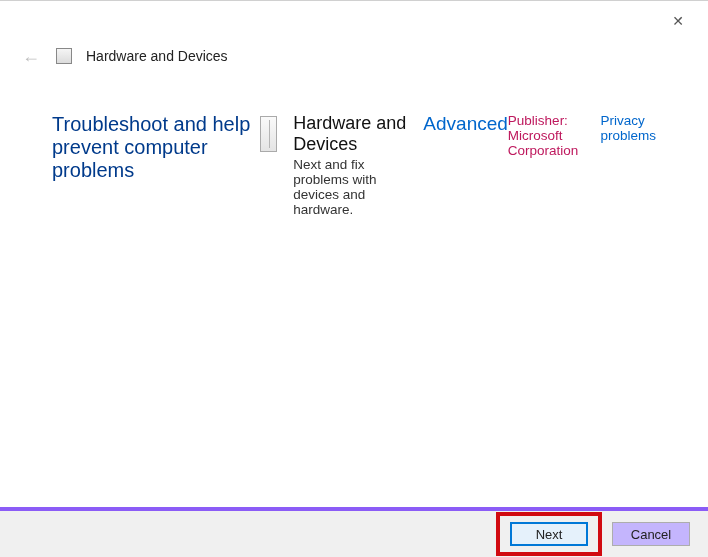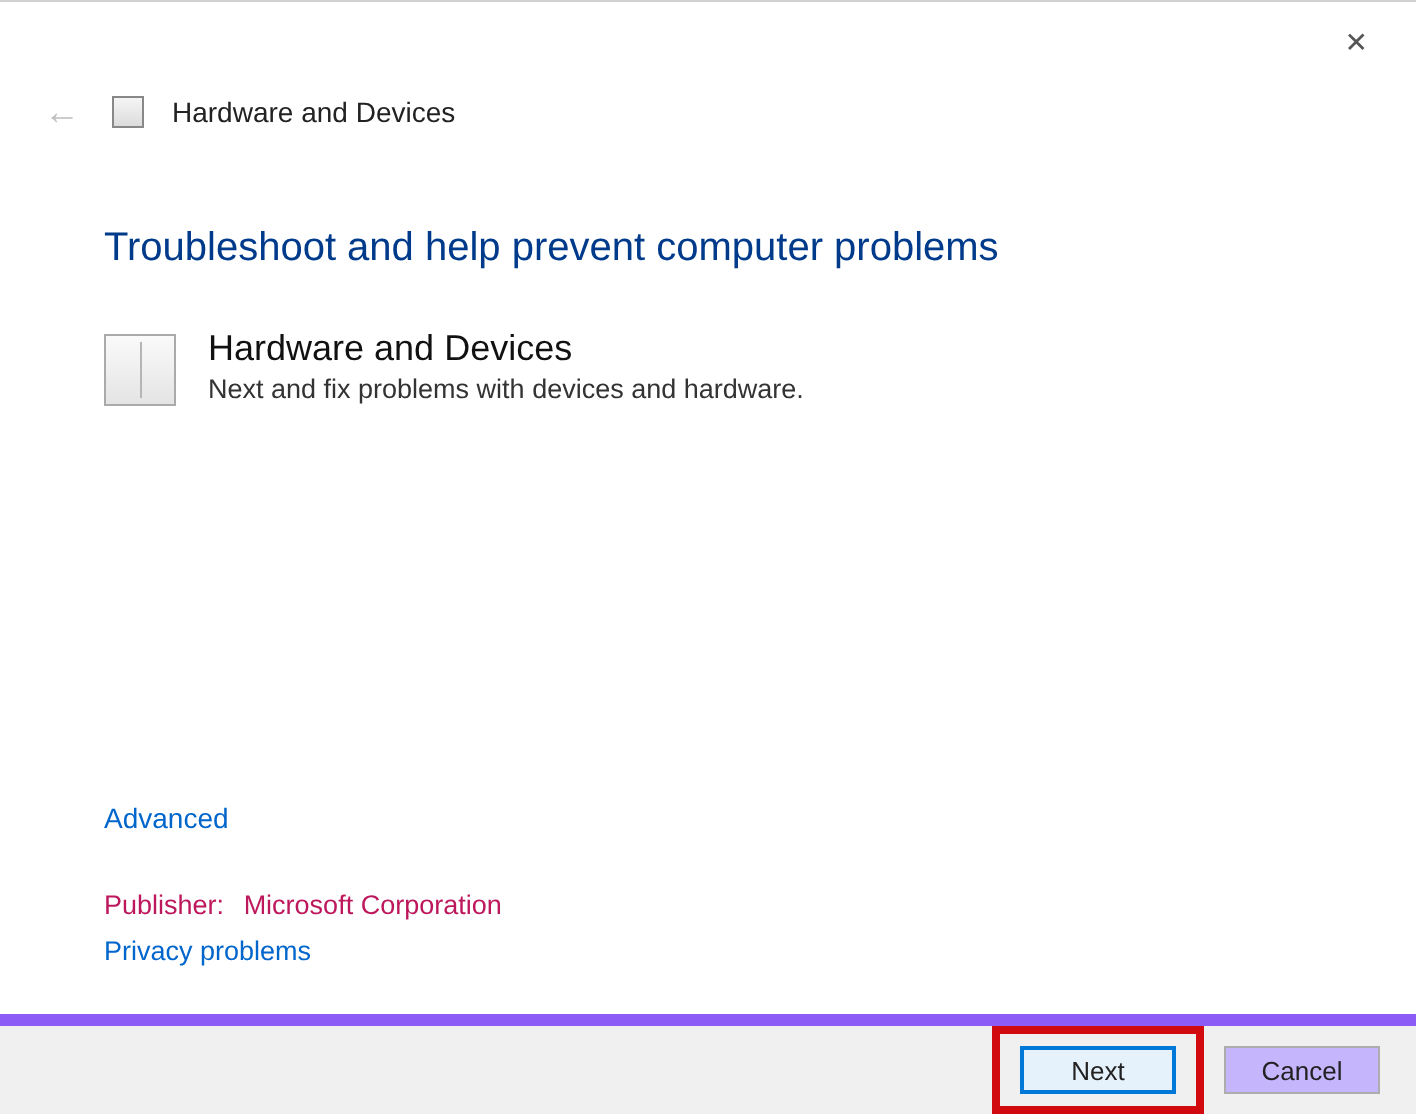--- a/index.html
+++ b/index.html
@@ -56,21 +56,21 @@
       position: relative;
     }
     .header-title {
       font-size: 14px;
       color: #222;
     }
     .content {
       flex: 1;
       padding: 36px 52px 10px 52px;
       display: flex;
-      flex-direction: column;
+      flex-direction: row;
     }
     .main-heading {
       font-size: 20px;
       color: #003a8b;
       font-weight: 400;
       margin-bottom: 28px;
     }
     .item {
       display: flex;
       gap: 16px;
@@ -99,21 +99,21 @@
     .item-desc {
       font-size: 13.5px;
       color: #333;
       margin-top: 2px;
     }
     .spacer {
       flex: 1;
     }
     .advanced-link {
       color: #0066cc;
-      font-size: 14px;
+      font-size: 19px;
       margin-bottom: 28px;
       display: inline-block;
       cursor: pointer;
     }
     .pub-row {
       font-size: 13.5px;
       color: #be185d;
       margin-bottom: 8px;
     }
     .pub-label {
@@ -121,21 +121,21 @@
     }
     .privacy-link {
       color: #0066cc;
       font-size: 13.5px;
       cursor: pointer;
       display: inline-block;
       margin-bottom: 14px;
     }
     .footer {
       background: #f0f0f0;
-      border-top: 6px solid #8b5cf6;
+      border-top: 4px solid #8b5cf6;
       height: 50px;
       display: flex;
       justify-content: flex-end;
       align-items: center;
       padding: 0 18px;
       gap: 10px;
     }
     .highlight-box {
       border: 4px solid #d10a10;
       padding: 6px 10px;

